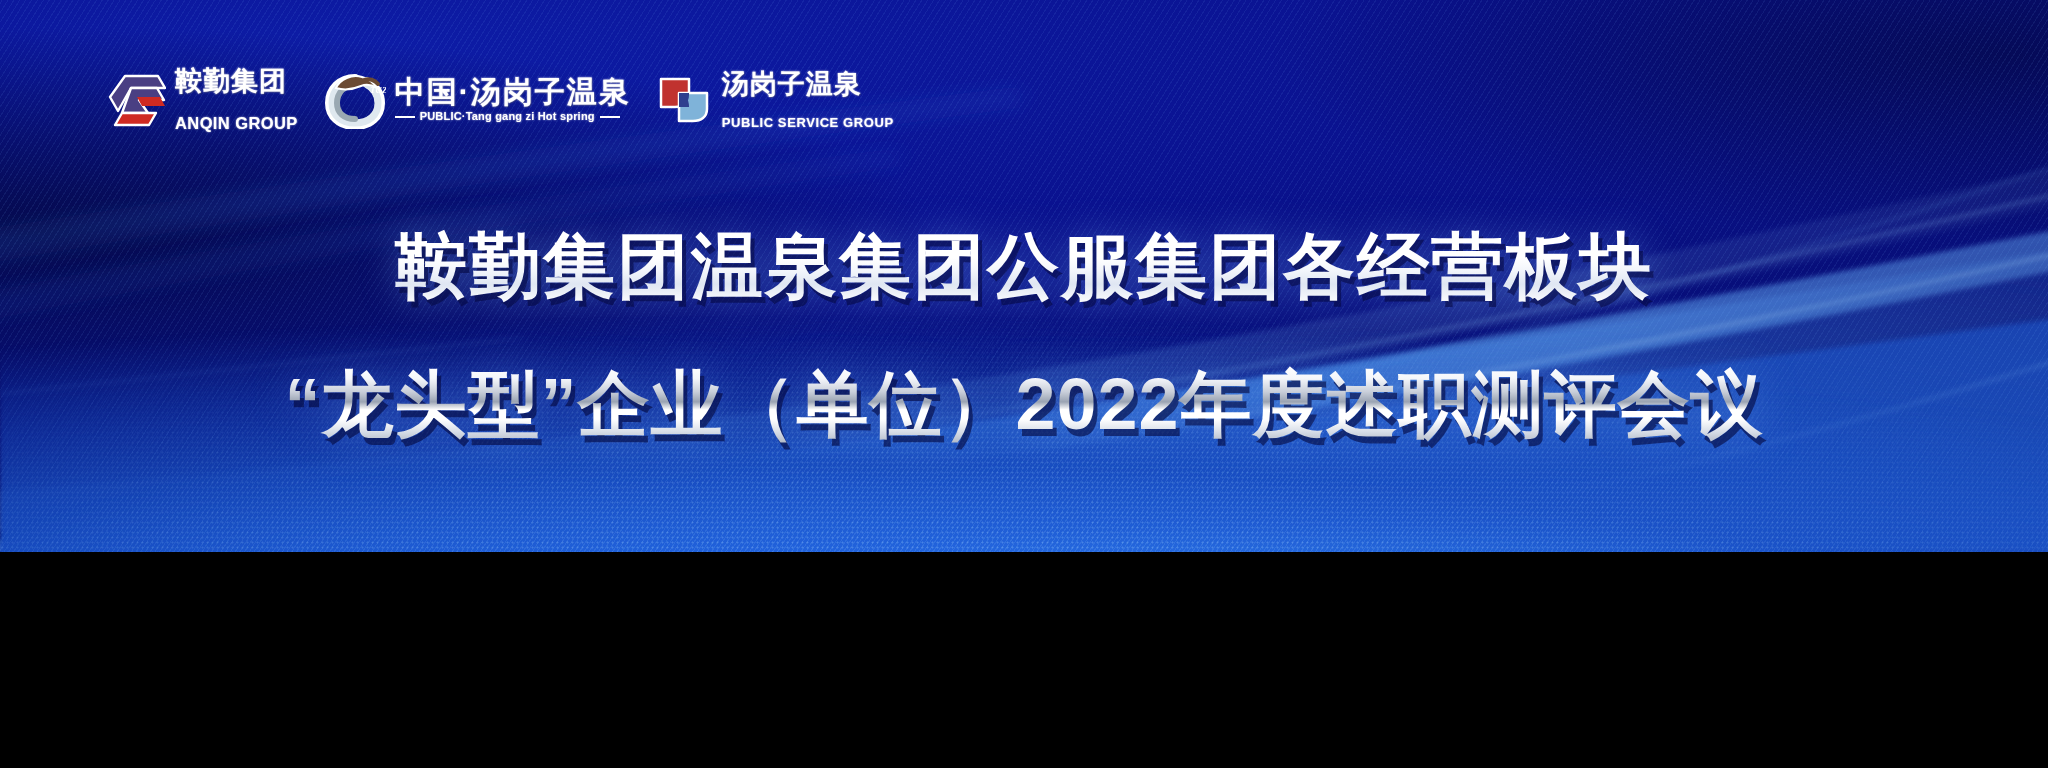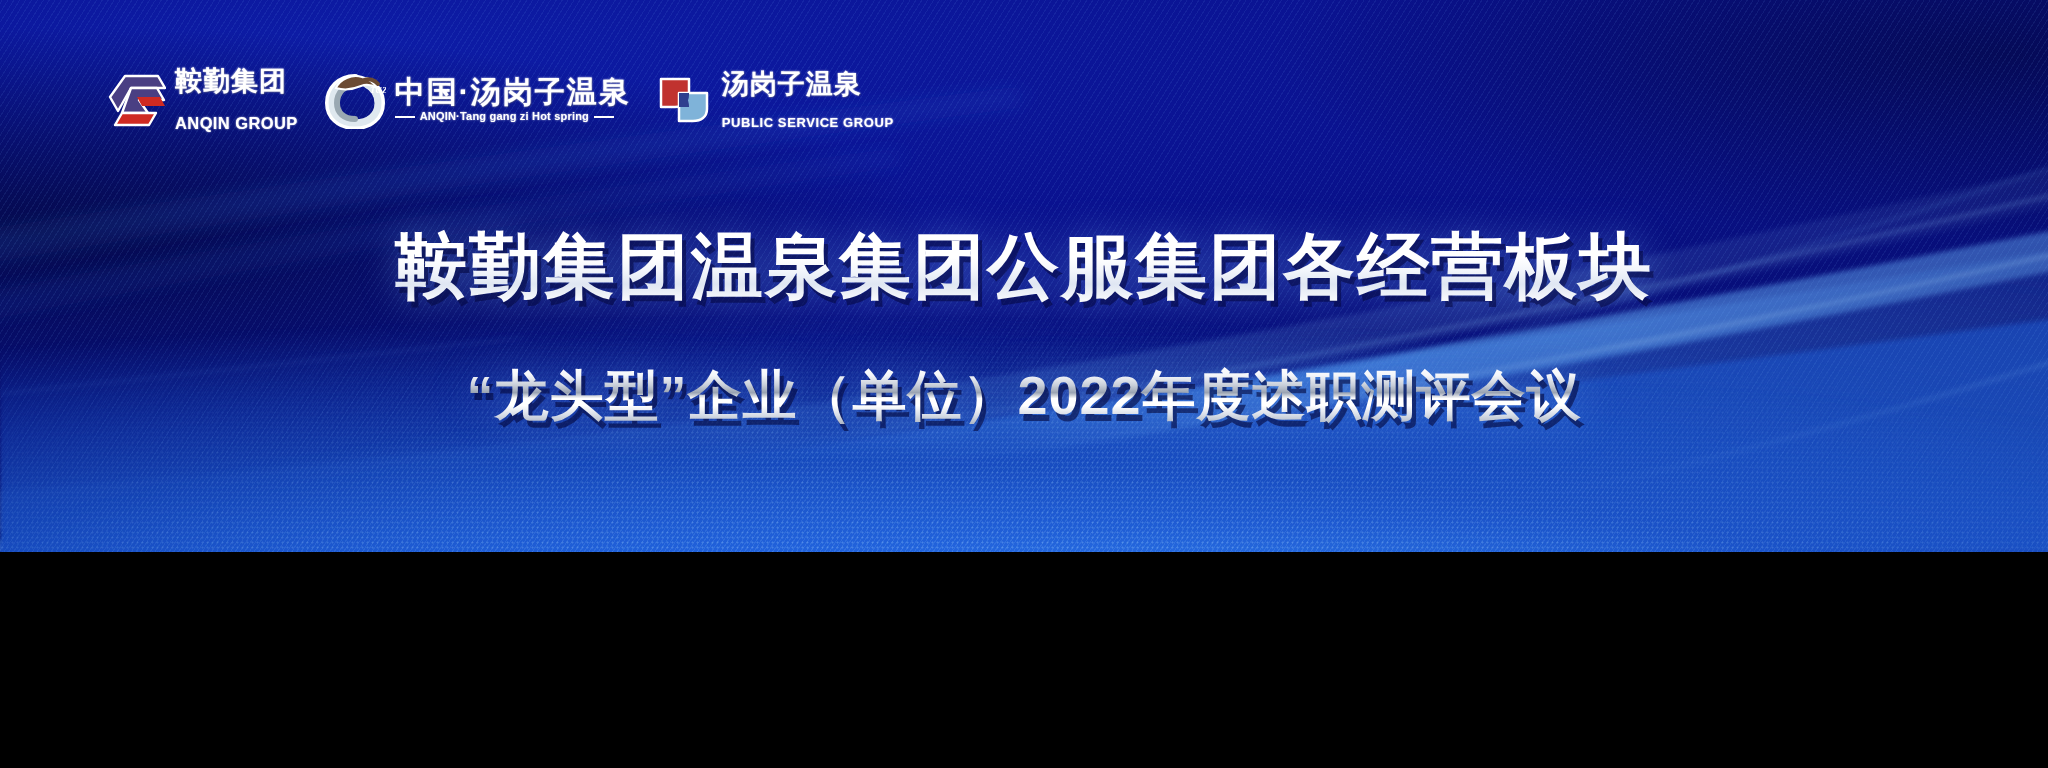--- a/index.html
+++ b/index.html
@@ -130,21 +130,21 @@
     -webkit-background-clip: text;
             background-clip: text;
     -webkit-text-fill-color: transparent;
     filter:
       drop-shadow(4px 6px 0px rgba(3,6,60,0.55))
       drop-shadow(0 0 18px rgba(120,180,255,0.35));
     white-space: nowrap;
   }
   .title-line2 {
     margin-top: 60px;
-    font-size: 54px;
+    font-size: 72px;
     font-weight: 900;
     letter-spacing: 1px;
     line-height: 1.08;
     background: linear-gradient(180deg,
         #ffffff 0%,
         #f4f6fa 16%,
         #c9cfda 33%,
         #9aa3b2 46%,
         #ffffff 56%,
         #ffffff 68%,
@@ -240,21 +240,21 @@
         <path d="M31 10 C17 10 8 20 8 32 C8 44 17 52 31 52 C45 52 54 44 54 32 C54 23 49 17 42 13" fill="none" stroke="#dfe8ef" stroke-width="7" stroke-linecap="round"></path>
         <path d="M31 14 C20 14 13 22 13 32 C13 42 20 48 31 48" fill="none" stroke="#9aa8b2" stroke-width="6" stroke-linecap="round"></path>
         <path d="M12 17 C16 8 28 3 38 6 C45 8 50 12 53 17 C48 14 42 13 37 15 C30 18 22 20 12 17 Z" fill="#6b4a33" stroke="#ffffff" stroke-width="2"></path>
         <path d="M40 9 C45 7 51 9 54 13" fill="none" stroke="#6b4a33" stroke-width="4" stroke-linecap="round"></path>
         <text x="46" y="22" font-family="'Liberation Serif', serif" font-size="9" font-style="italic" fill="#ffffff" font-weight="700">TGZ</text>
       </svg>
       <div class="logo-text">
         <span class="cn-name">中国·汤岗子温泉</span>
         <span class="rule">
           <i></i>
-          <span class="en-name">ANQIN·Tang gang zi Hot spring</span>
+          <span class="en-name">PUBLIC·Tang gang zi Hot spring</span>
           <i></i>
         </span>
       </div>
     </div>
 
     <div class="logo logo-public">
       <svg class="logo-mark" width="56" height="54" viewBox="0 0 56 54">
         <path d="M4 6 L32 6 L32 22 C32 30 26 34 18 34 L4 34 Z" fill="#c0322f" stroke="#ffffff" stroke-width="2.5" stroke-linejoin="round"></path>
         <path d="M22 20 L50 20 L50 36 C50 44 44 48 36 48 L22 48 Z" fill="#7fb3d9" stroke="#ffffff" stroke-width="2.5" stroke-linejoin="round"></path>
         <path d="M22 20 L32 20 L32 22 C32 30 26 34 22 34 Z" fill="#2e3f8f"></path>

